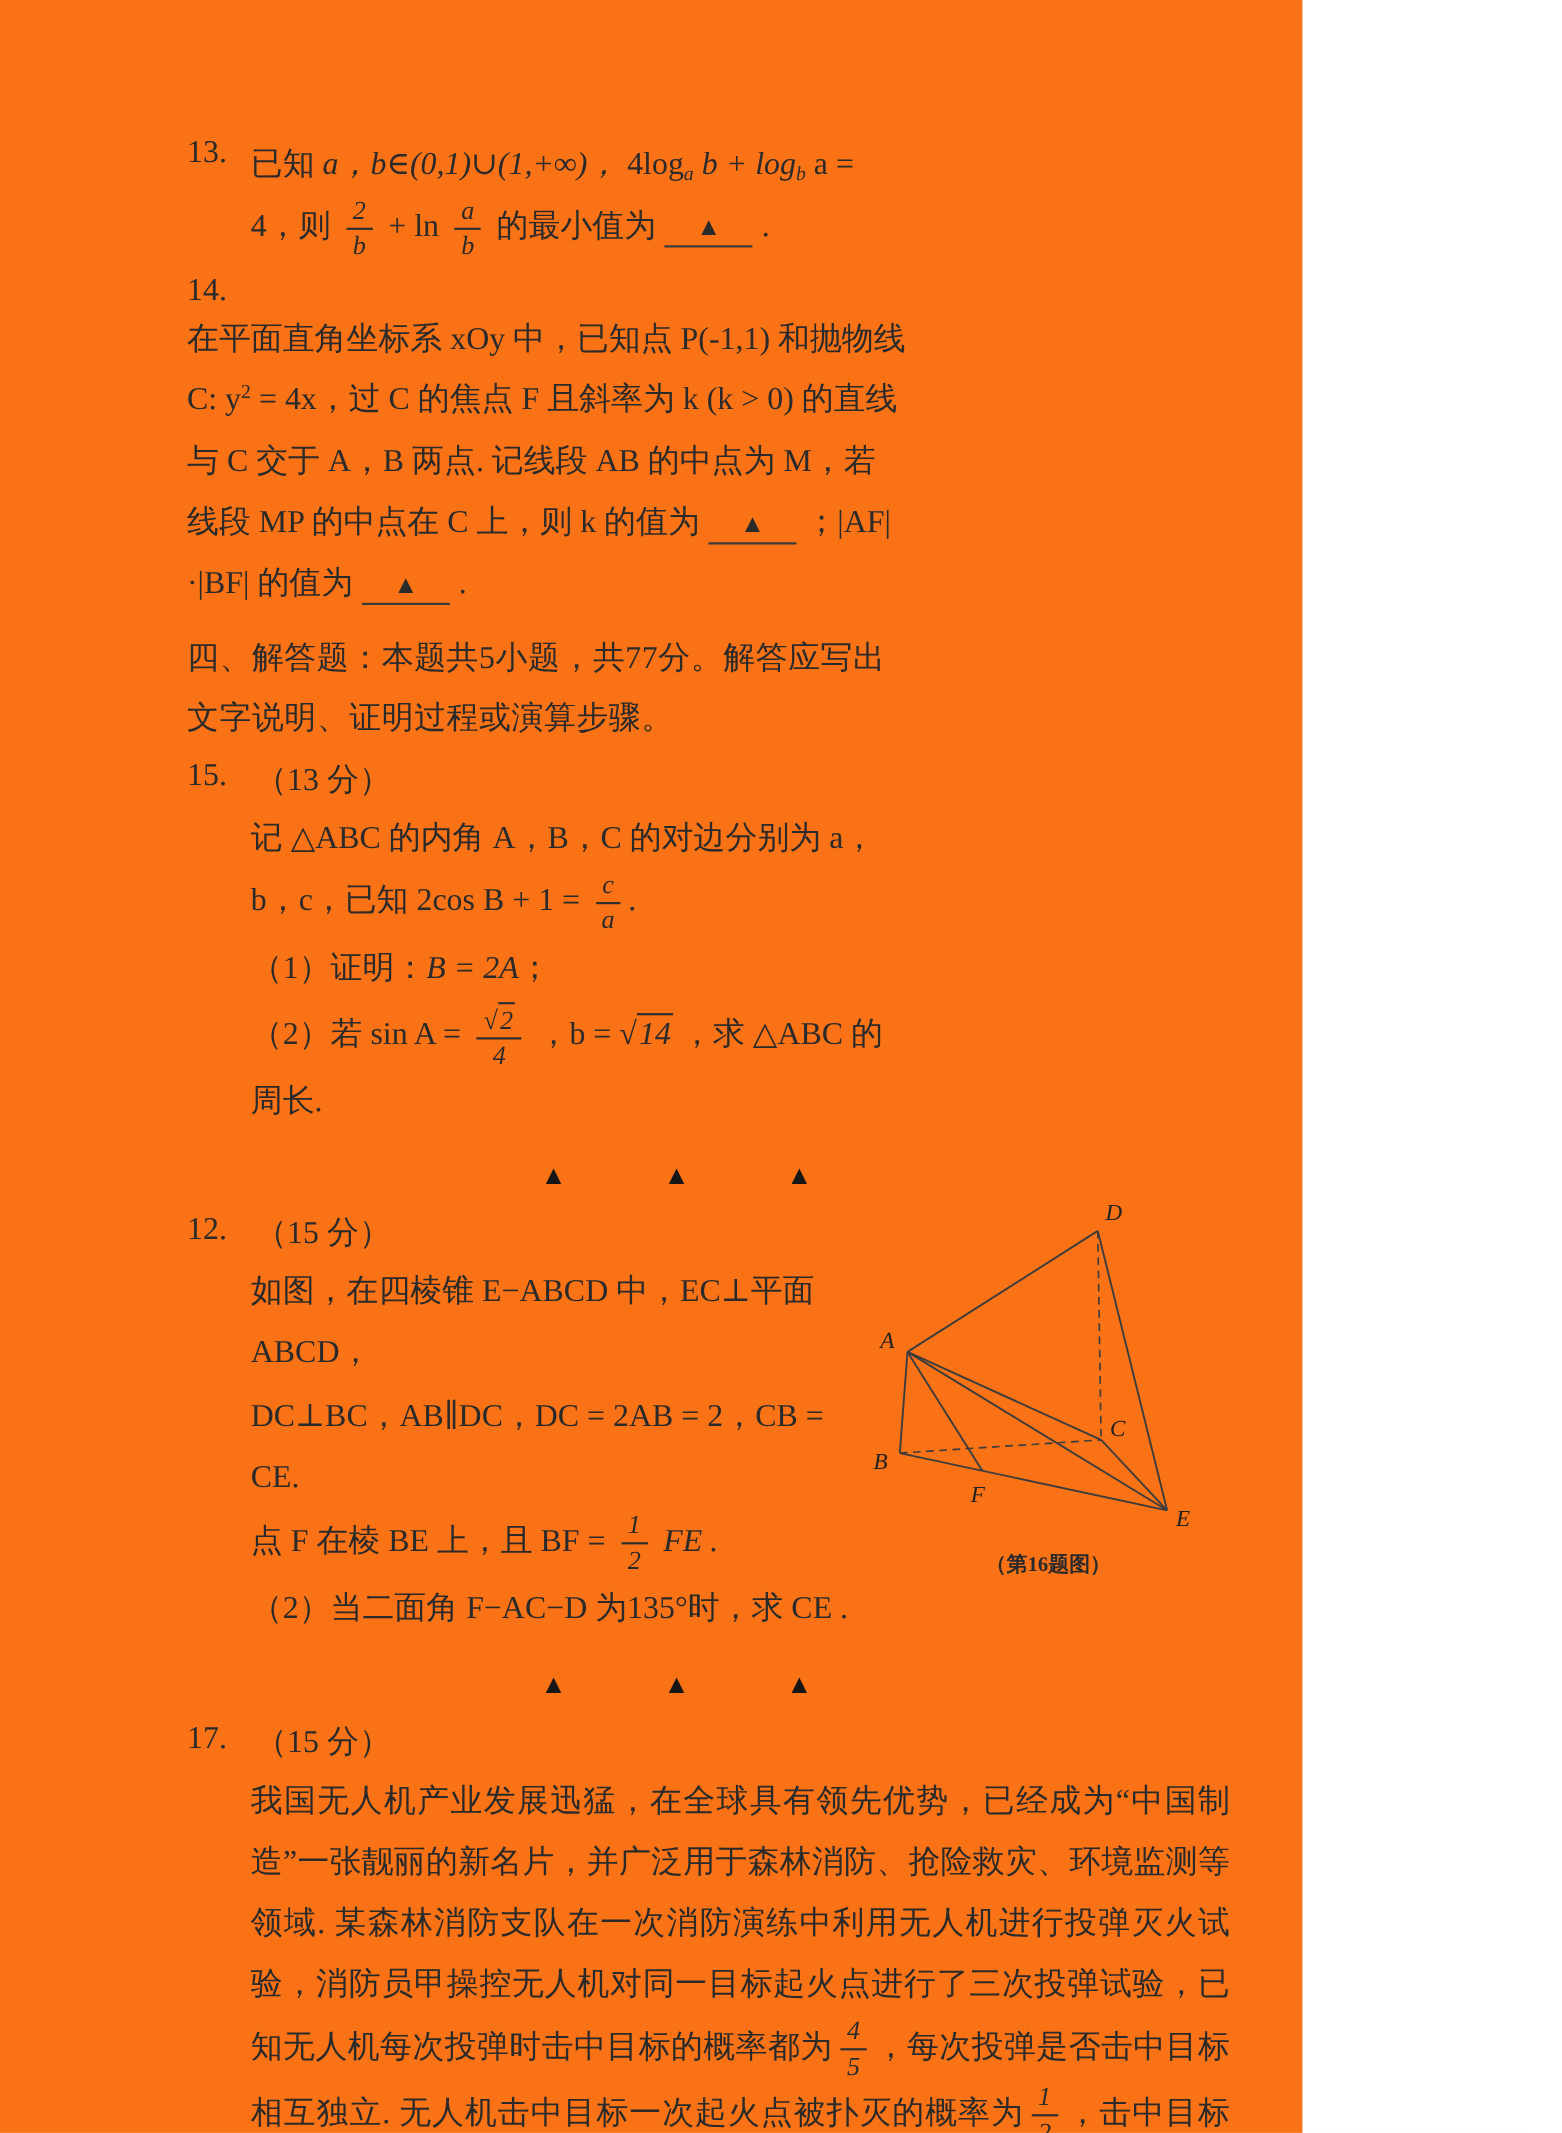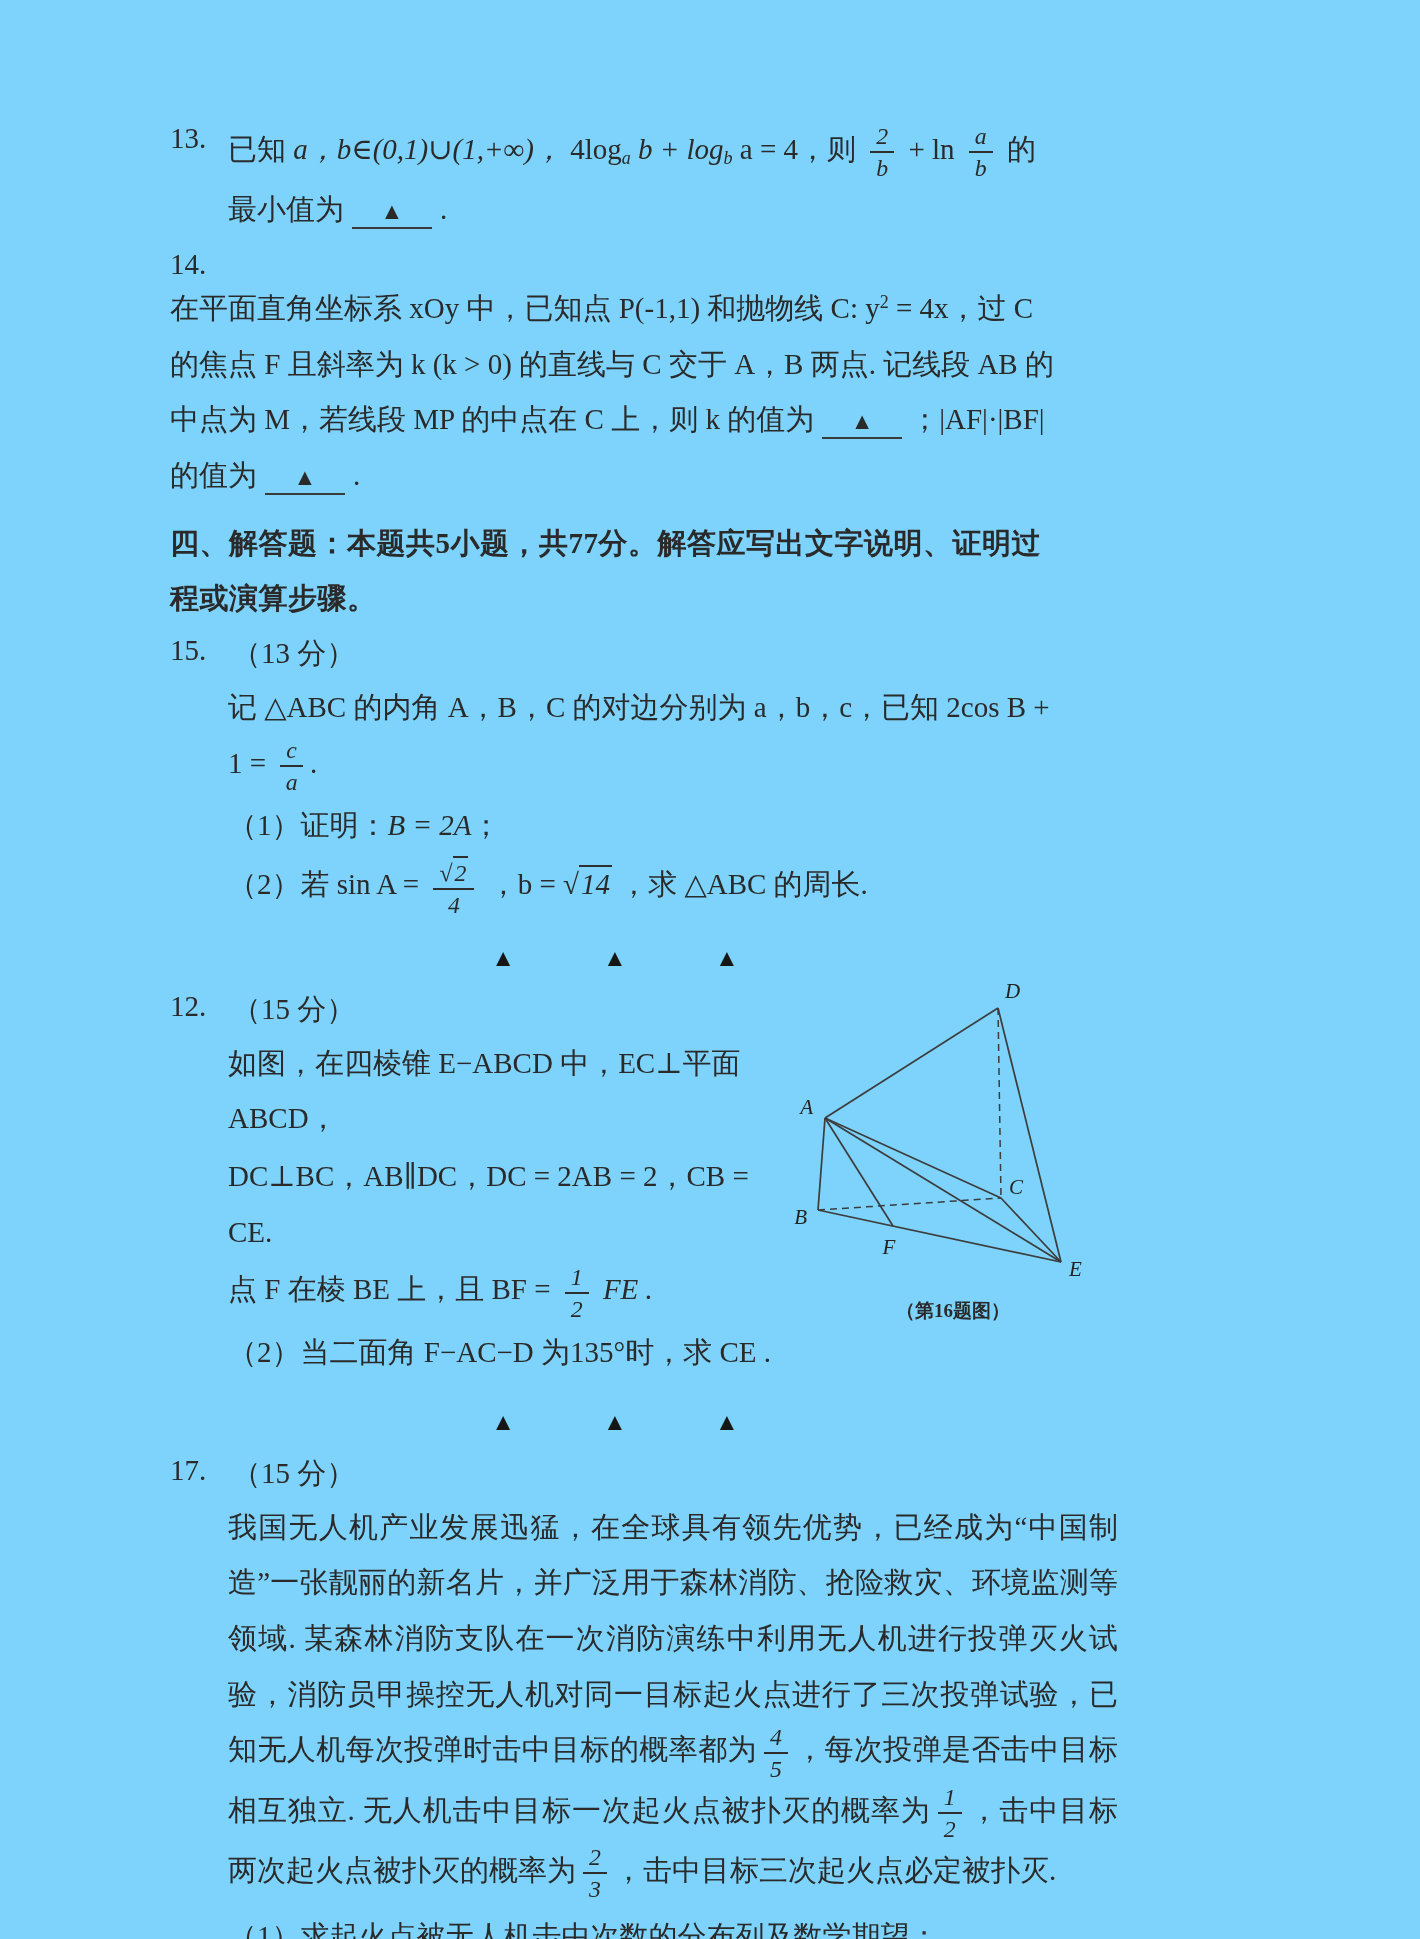--- a/index.html
+++ b/index.html
@@ -1,20 +1,20 @@
 <!DOCTYPE html>
 <html><head>
 <meta charset="utf-8">
 <style>
   * { margin:0; padding:0; box-sizing:border-box; }
   html,body { background:#ffffff; }
   body { width:1420px; height:1939px; overflow:hidden; }
   .page {
-    width:1420px; height:1939px; overflow:hidden; position:relative;
-    background:#7dd3fc;
+    width:1184px; height:1939px; overflow:hidden; position:relative;
+    background:#f97316;
     color:#2a2a2a;
     font-family:"Liberation Serif","DejaVu Serif",serif;
     font-size:29px;
     padding:122px 360px 0 170px;
   }
   .qrow { display:flex; align-items:flex-start; }
   .qnum { flex:none; width:58px; }
   .qbody { flex:1; line-height:1.92; }
   .line { line-height:1.92; }
   .score { margin-left:4px; }
@@ -25,21 +25,21 @@
           vertical-align:middle; margin:0 7px; line-height:1.18; font-size:0.82em; font-style:italic; }
   .fnum { border-bottom:2px solid #2e2e2e; padding:0 6px 1px; display:inline-flex; align-items:flex-end; }
   .fden { padding-top:1px; }
   .rad { font-style:normal; }
   .ovl { border-top:2px solid #2e2e2e; padding:1px 2px 0; }
   .blank { display:inline-block; min-width:80px; border-bottom:2px solid #3a3a3a;
            text-align:center; line-height:1.1; padding:0 6px 1px; margin:0 8px; }
   .blank .tri { font-size:23px; }
   .markers { width:890px; display:flex; justify-content:center; gap:88px;
              font-size:24px; color:#161616; margin:26px 0 18px; }
-  .section-title { font-weight:bold; margin:10px 0 8px; line-height:1.9; letter-spacing:0.5px; }
+  .section-title { font-weight:normal; margin:10px 0 8px; line-height:1.9; letter-spacing:0.5px; }
   .indent { margin-left:58px; }
   .q13 { margin-bottom:10px; }
   .q14 { margin-bottom:12px;flex-direction:column; }
   .q15 .qhead, .q16 .qhead, .q17 .qhead { margin-bottom:6px; }
   .q15 .line, .q16 .line { margin-bottom:2px; }
   .q16cols { display:flex; width:890px; }
   .q16left { flex:none; width:560px; }
   .q16right { flex:none; width:330px; display:flex; flex-direction:column;
               align-items:center; margin-top:-58px; }
   .fig line { stroke:#3c3c3c; stroke-width:1.7; }

